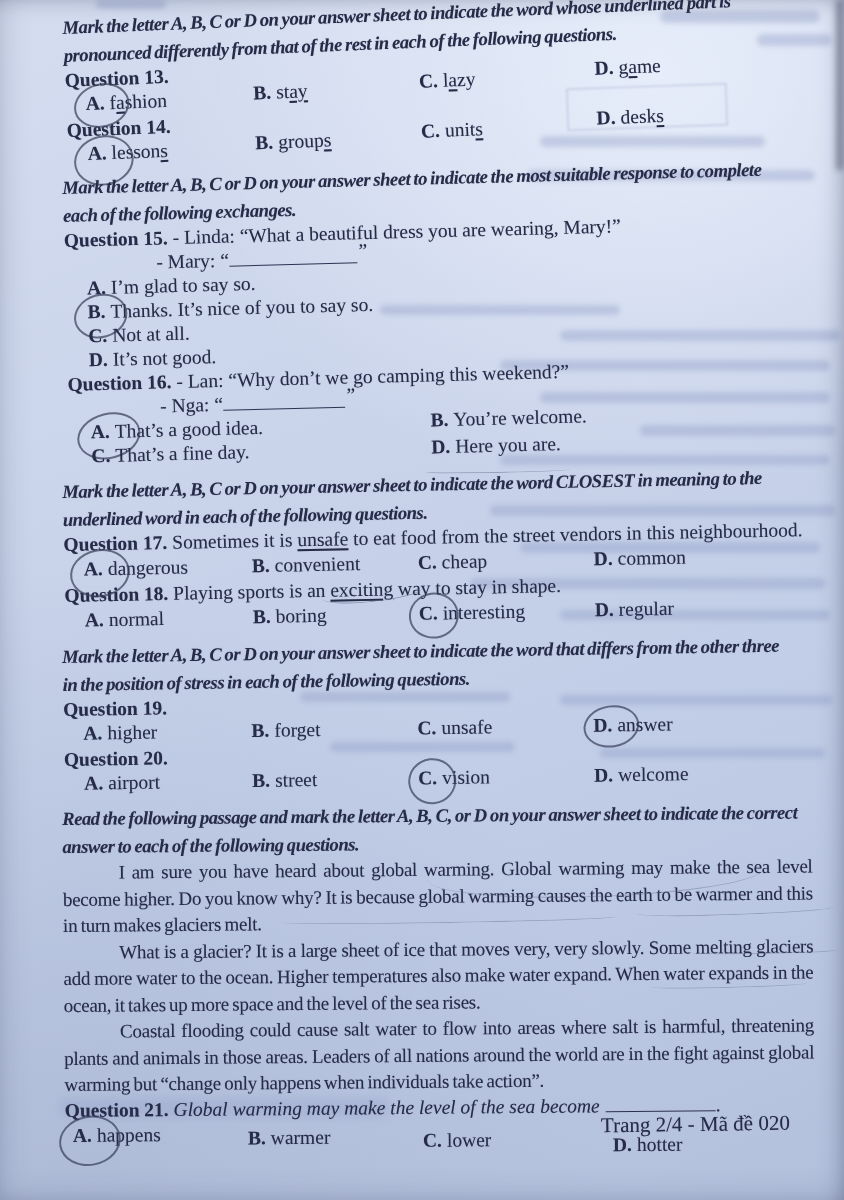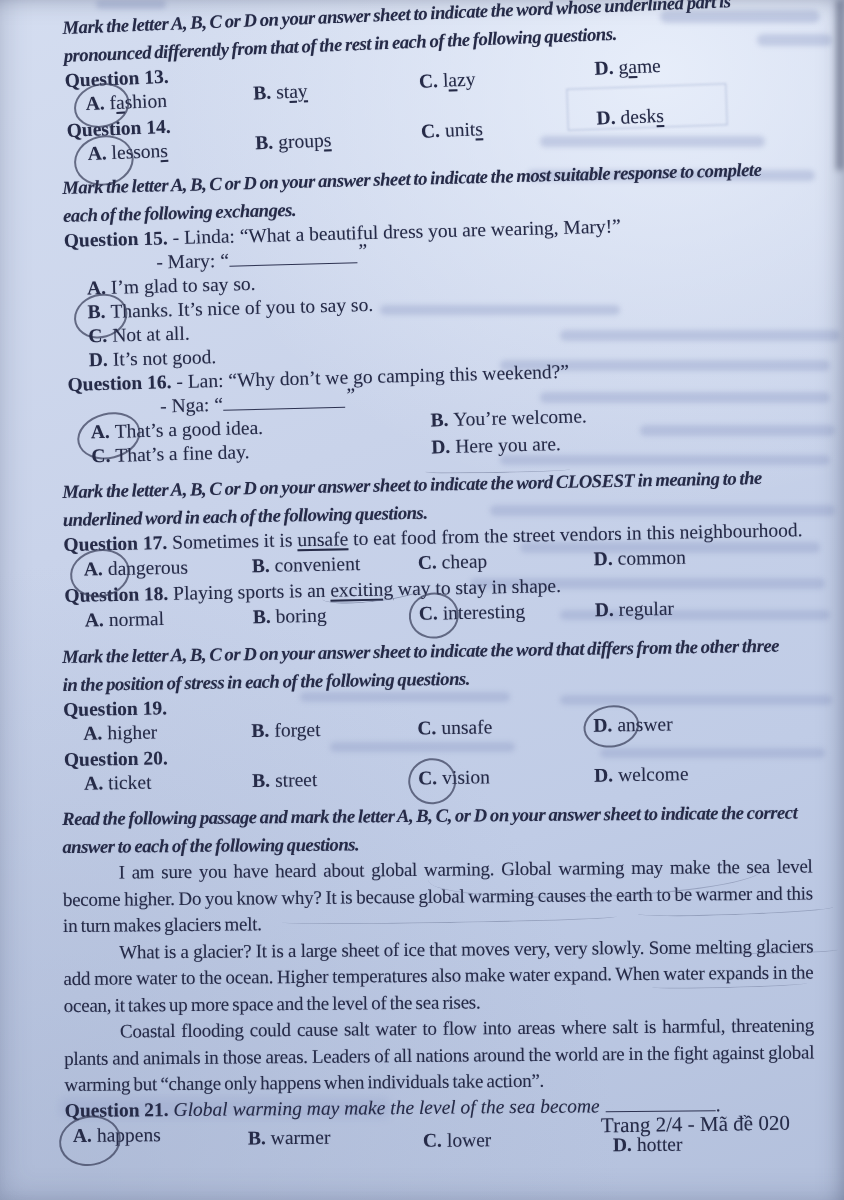--- a/index.html
+++ b/index.html
@@ -155,21 +155,21 @@
       <div class="instr">in the position of stress in each of the following questions.</div>
       <div class="qlabel">Question 19.</div>
       <div class="row4">
         <span class="opt"><b>A.</b><span>higher</span></span>
         <span class="opt"><b>B.</b><span>forget</span></span>
         <span class="opt"><b>C.</b><span>unsafe</span></span>
         <span class="opt"><i class="circ" style="left:-10px;top:-8px;width:52px;height:38px;transform:rotate(-8deg);"></i><b>D.</b><span>answer</span></span>
       </div>
       <div class="qlabel">Question 20.</div>
       <div class="row4">
-        <span class="opt"><b>A.</b><span>ticket</span></span>
+        <span class="opt"><b>A.</b><span>airport</span></span>
         <span class="opt"><b>B.</b><span>street</span></span>
         <span class="opt"><i class="circ" style="left:-10px;top:-8px;width:44px;height:42px;transform:rotate(-6deg);"></i><b>C.</b><span>vision</span></span>
         <span class="opt"><b>D.</b><span>welcome</span></span>
       </div>
     </div>
 
     <div class="sec" id="sec5">
       <div class="instr">Read the following passage and mark the letter A, B, C, or D on your answer sheet to indicate the correct</div>
       <div class="instr">answer to each of the following questions.</div>
       <p class="para">I am sure you have heard about global warming. Global warming may make the sea level become higher. Do you know why? It is because global warming causes the earth to be warmer and this in turn makes glaciers melt.</p>

